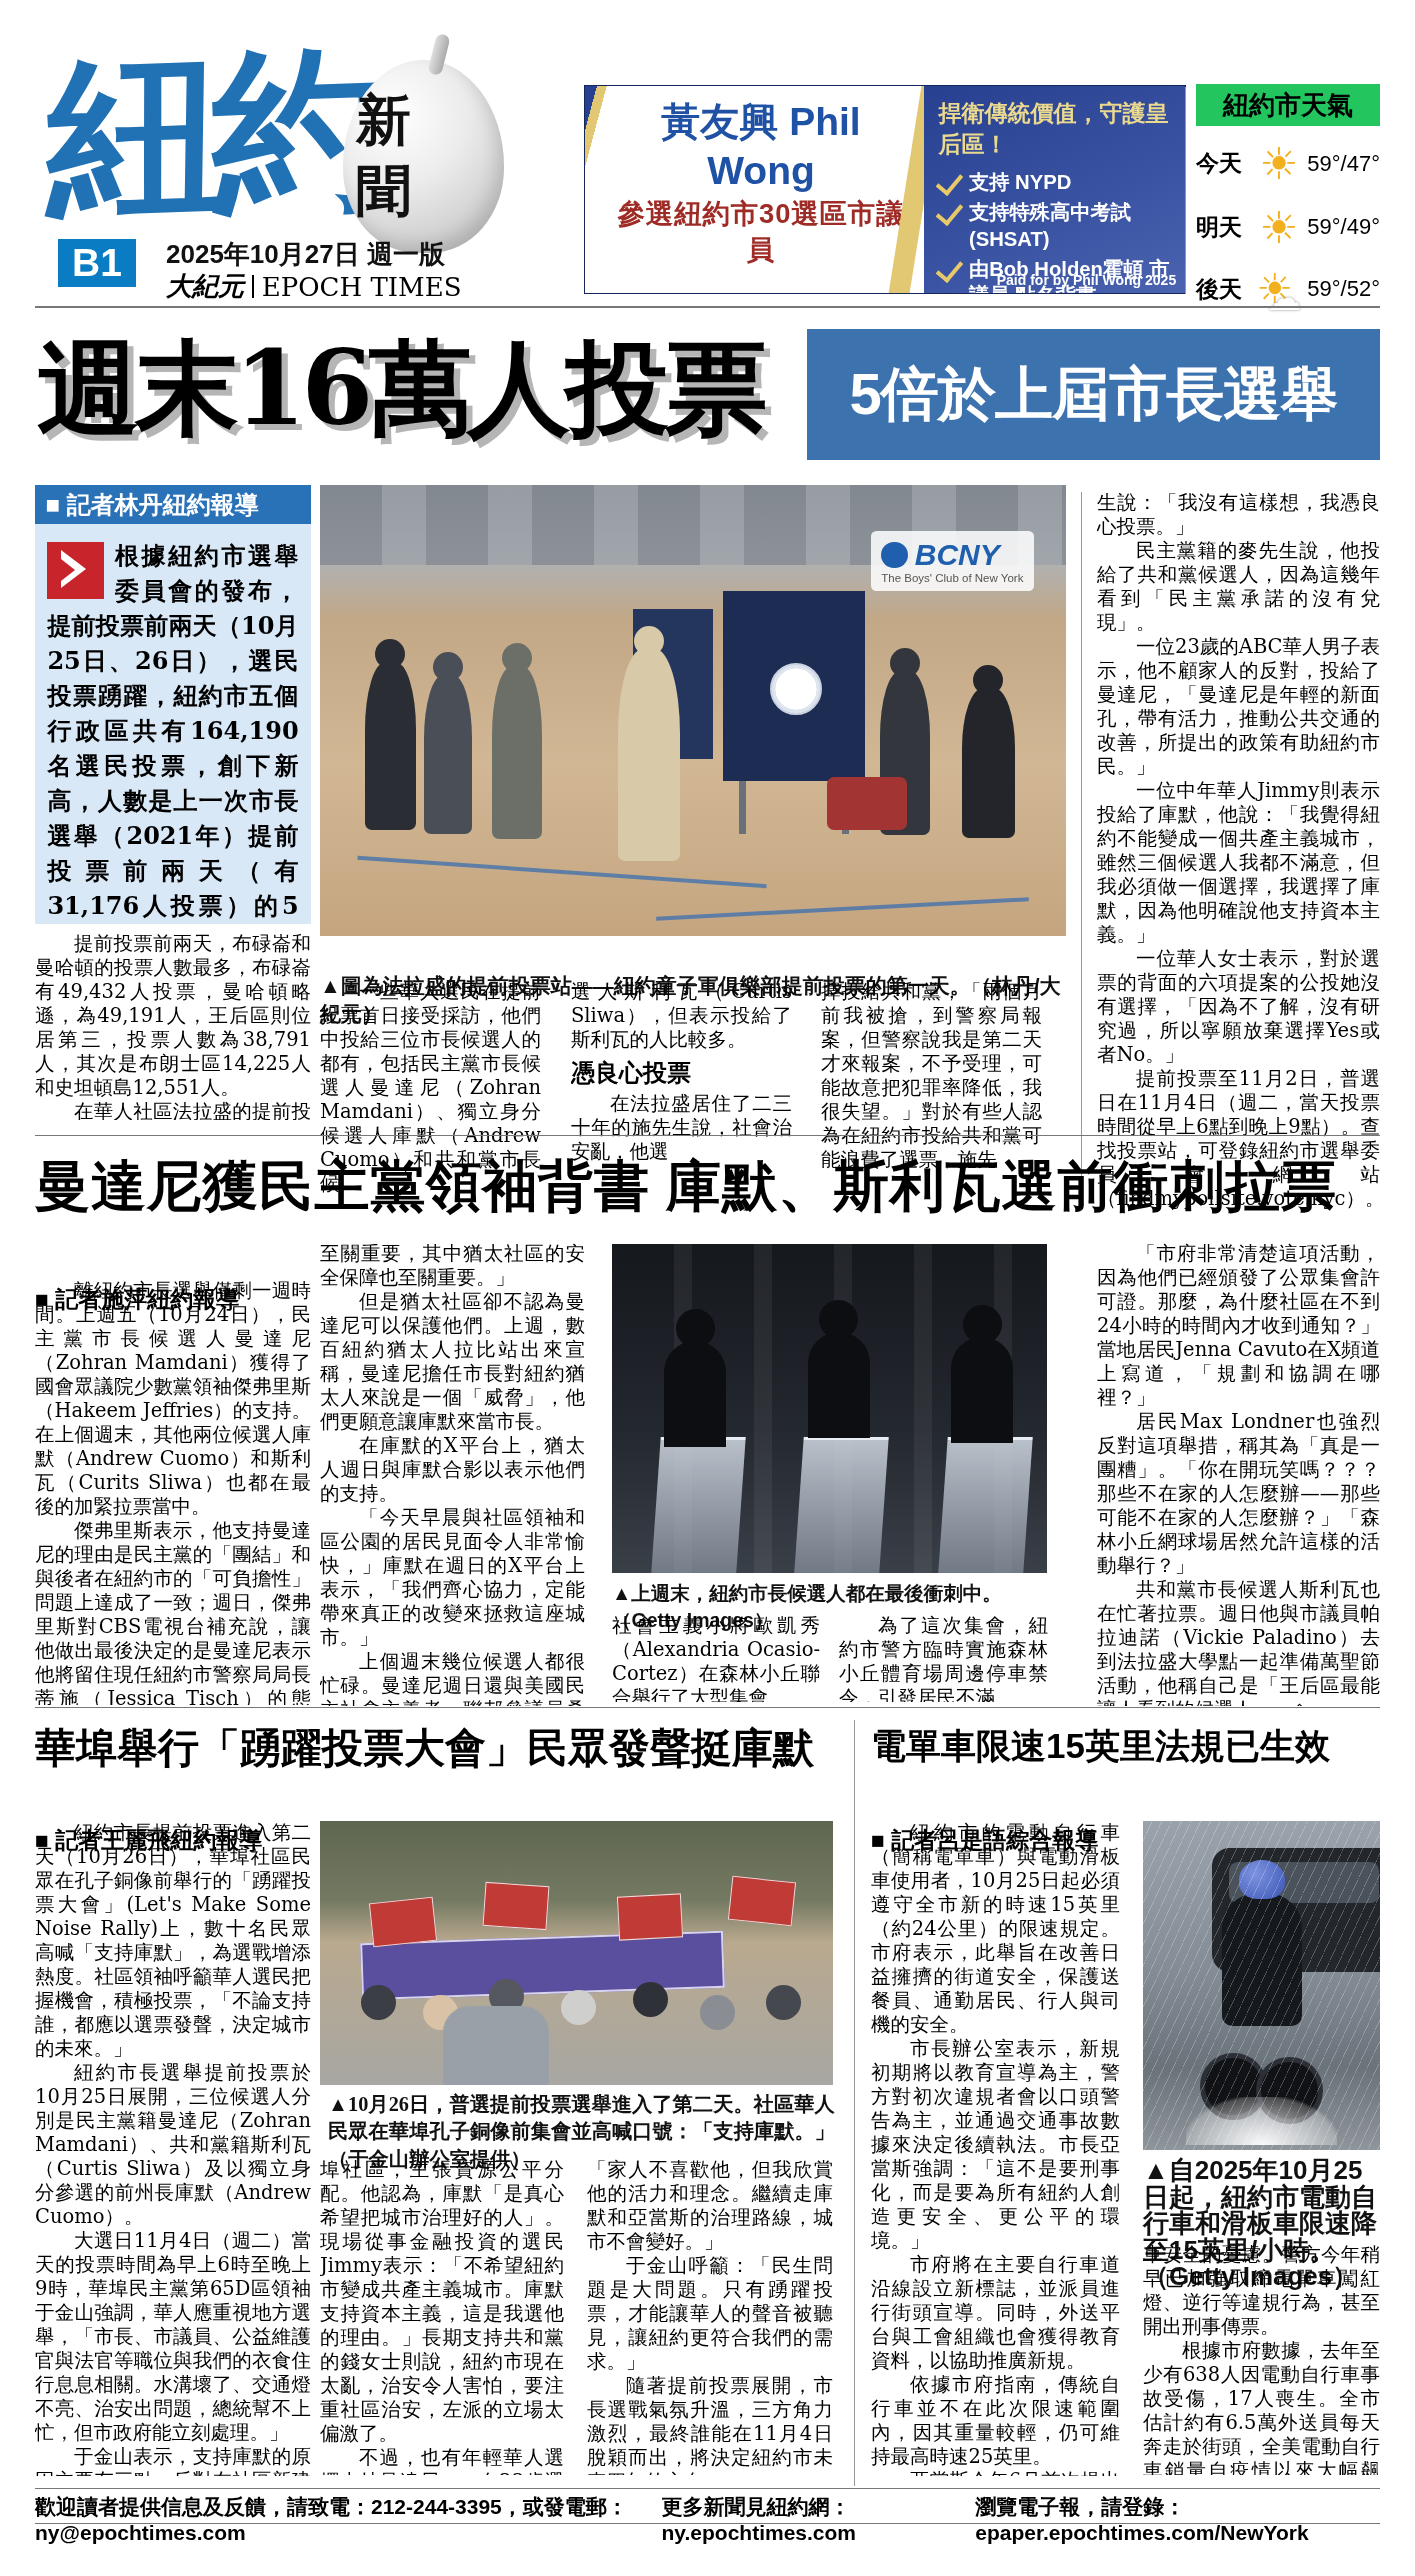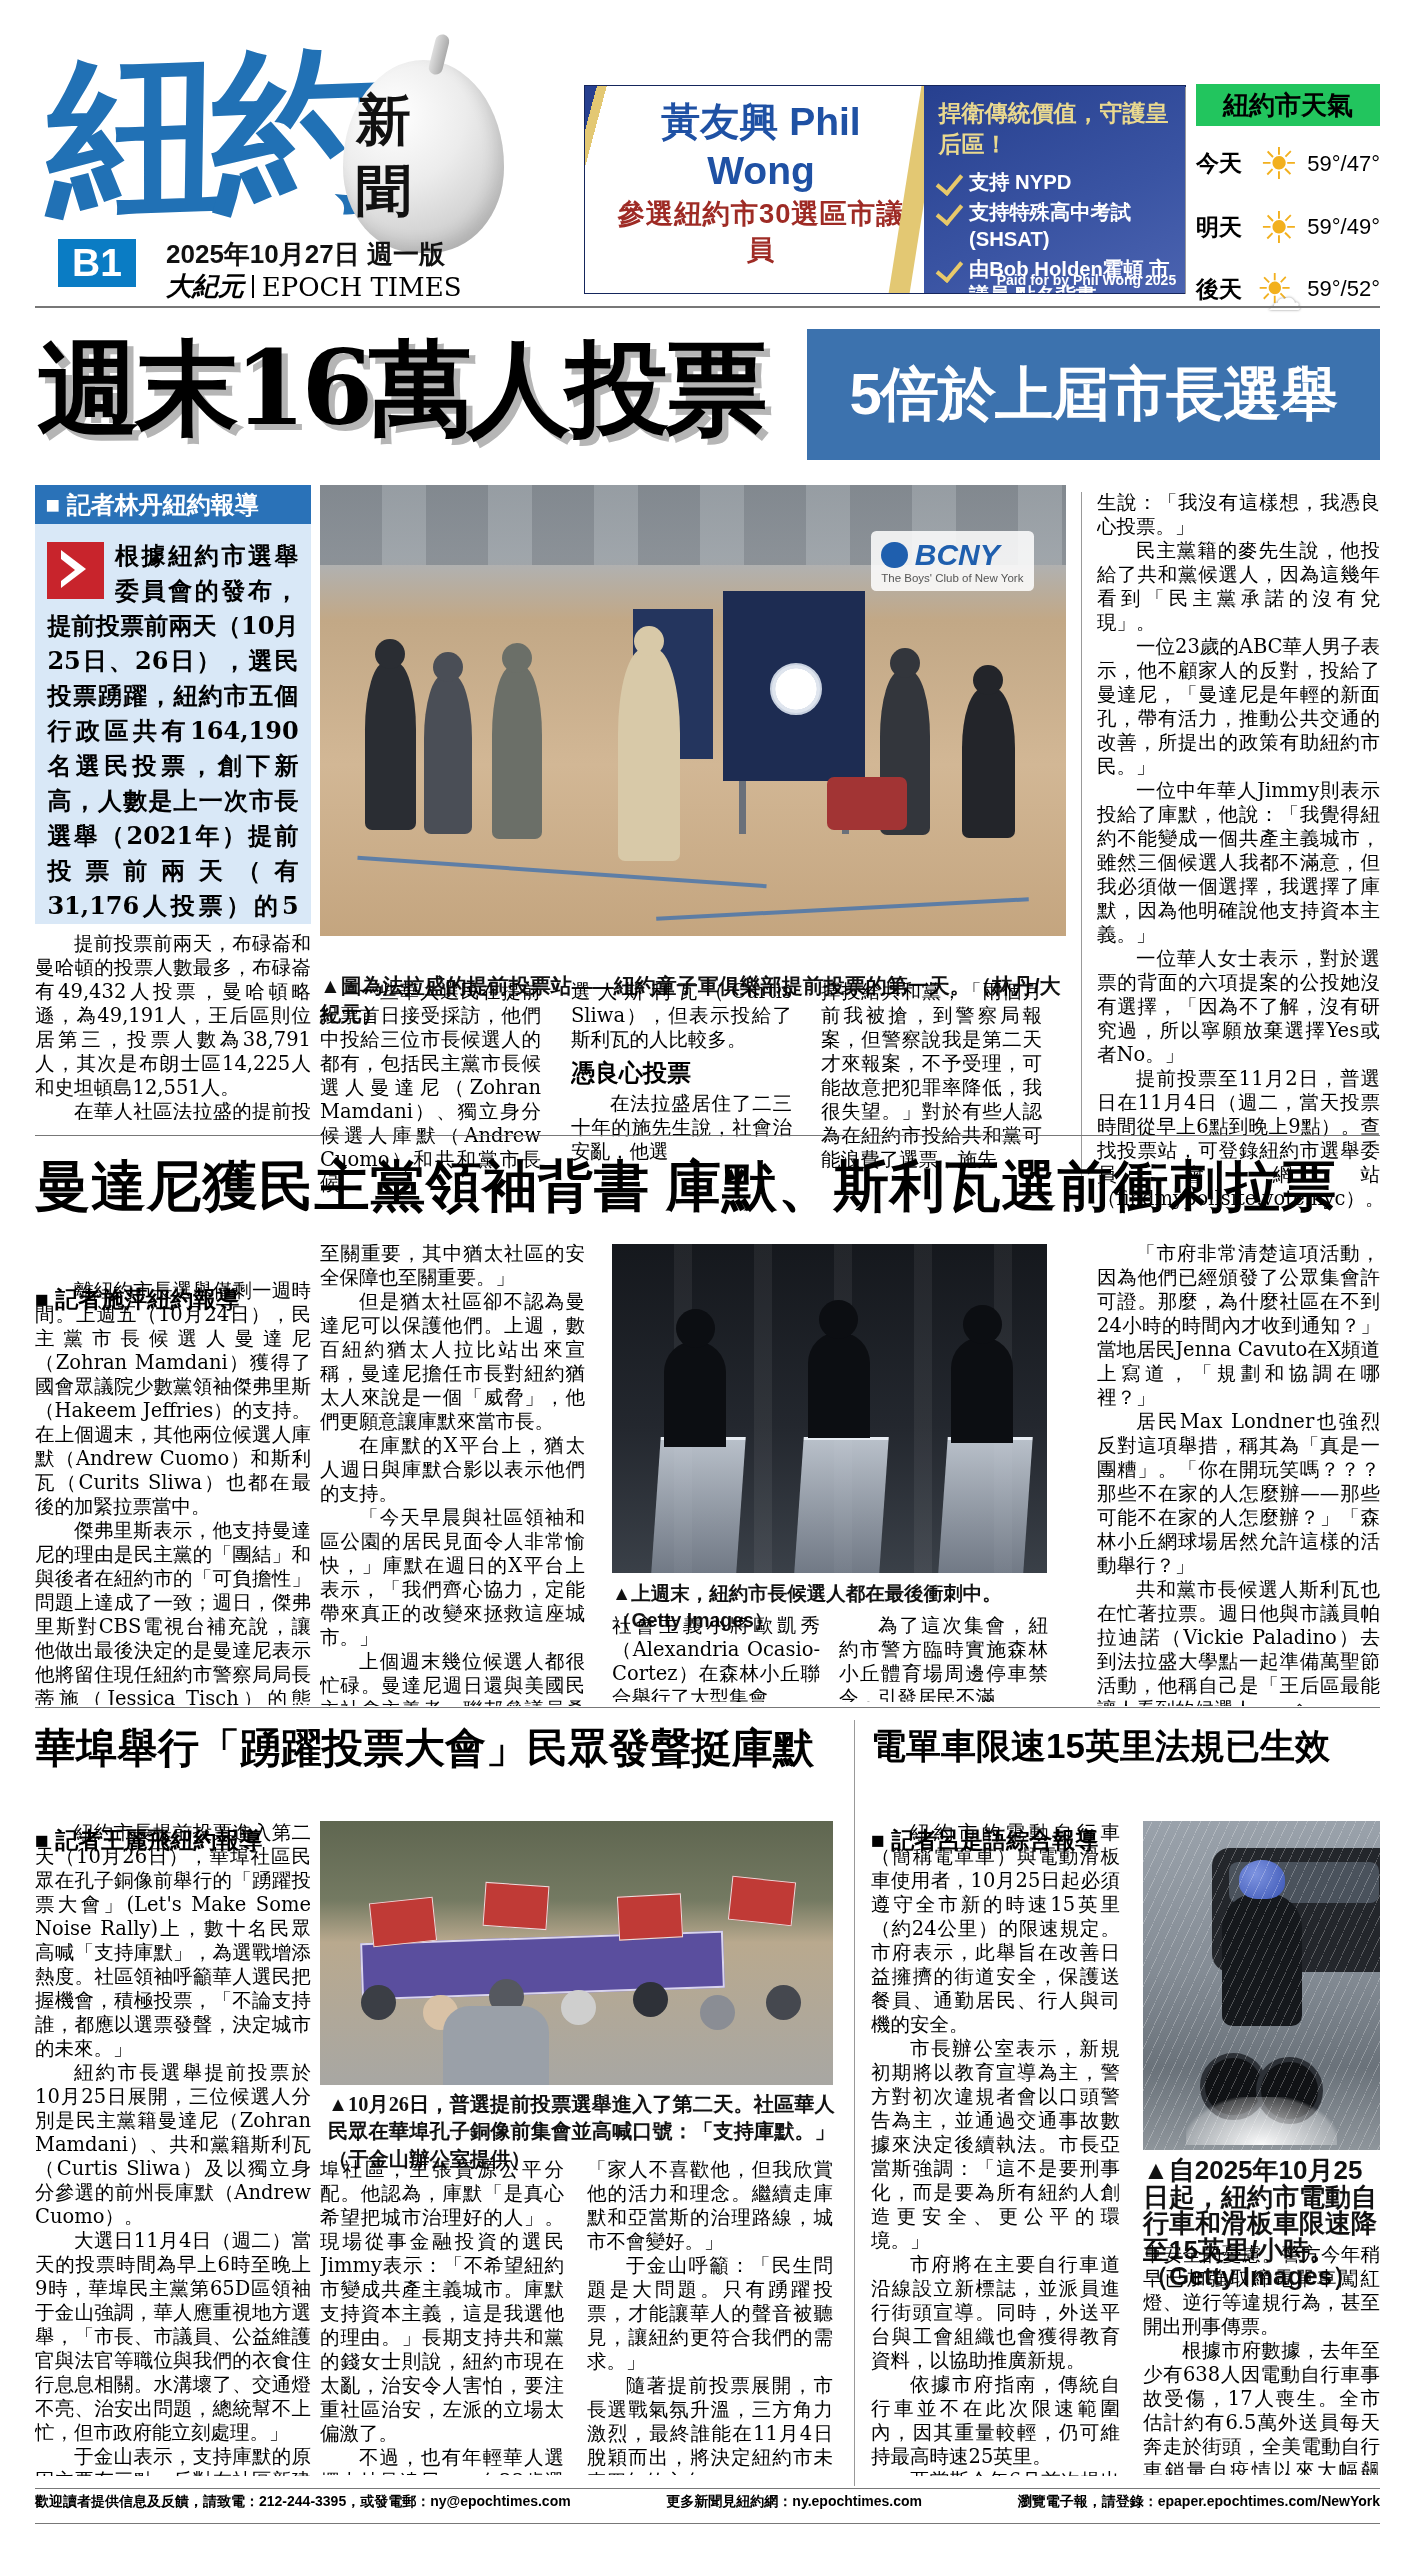--- a/index.html
+++ b/index.html
@@ -110,21 +110,21 @@
   .a3-col2{left:320px;top:2158px;width:244px;height:317px;}
   .a3-col3{left:587px;top:2158px;width:246px;height:317px;}
   .a4-byline{left:871px;top:1783px;}
   .a4-col1{left:871px;top:1821px;width:249px;height:655px;}
   .a4-photo{left:1143px;top:1821px;width:237px;height:329px;}
   .a4-caption{left:1143px;top:2157px;width:237px;font-size:26px;line-height:26.5px;}
   .a4-col2{left:1143px;top:2243px;width:237px;height:232px;}
 
   
   .footer{left:35px;top:2493px;width:1345px;display:flex;justify-content:space-between;
-          font-weight:bold;font-size:14px;font-family:"Liberation Sans",sans-serif;gap:28px;}
+          font-weight:bold;font-size:21px;font-family:"Liberation Sans",sans-serif;gap:28px;}
 
   
   .photo{position:absolute;overflow:hidden;}
   .p1-photo{background:linear-gradient(180deg,#8f959b 0%,#aeb2b6 16%,#c2a886 30%,#d2b795 62%,#c4a57f 100%);}
   .p1-windows{position:absolute;left:0;top:0;width:100%;height:80px;
       background:repeating-linear-gradient(90deg,#7c838a 0 62px,#99a0a6 62px 106px);opacity:.7;}
   .bcny{position:absolute;right:32px;top:46px;background:rgba(255,255,255,.85);padding:7px 10.6px;
         border-radius:5.3px;text-align:left;}
   .bcny-dot{display:inline-block;width:26.5px;height:26.5px;border-radius:50%;background:#1f5fae;vertical-align:middle;margin-right:7px;}
   .bcny-txt{display:inline-block;vertical-align:middle;color:#1f5fae;font-weight:bold;font-size:30px;

